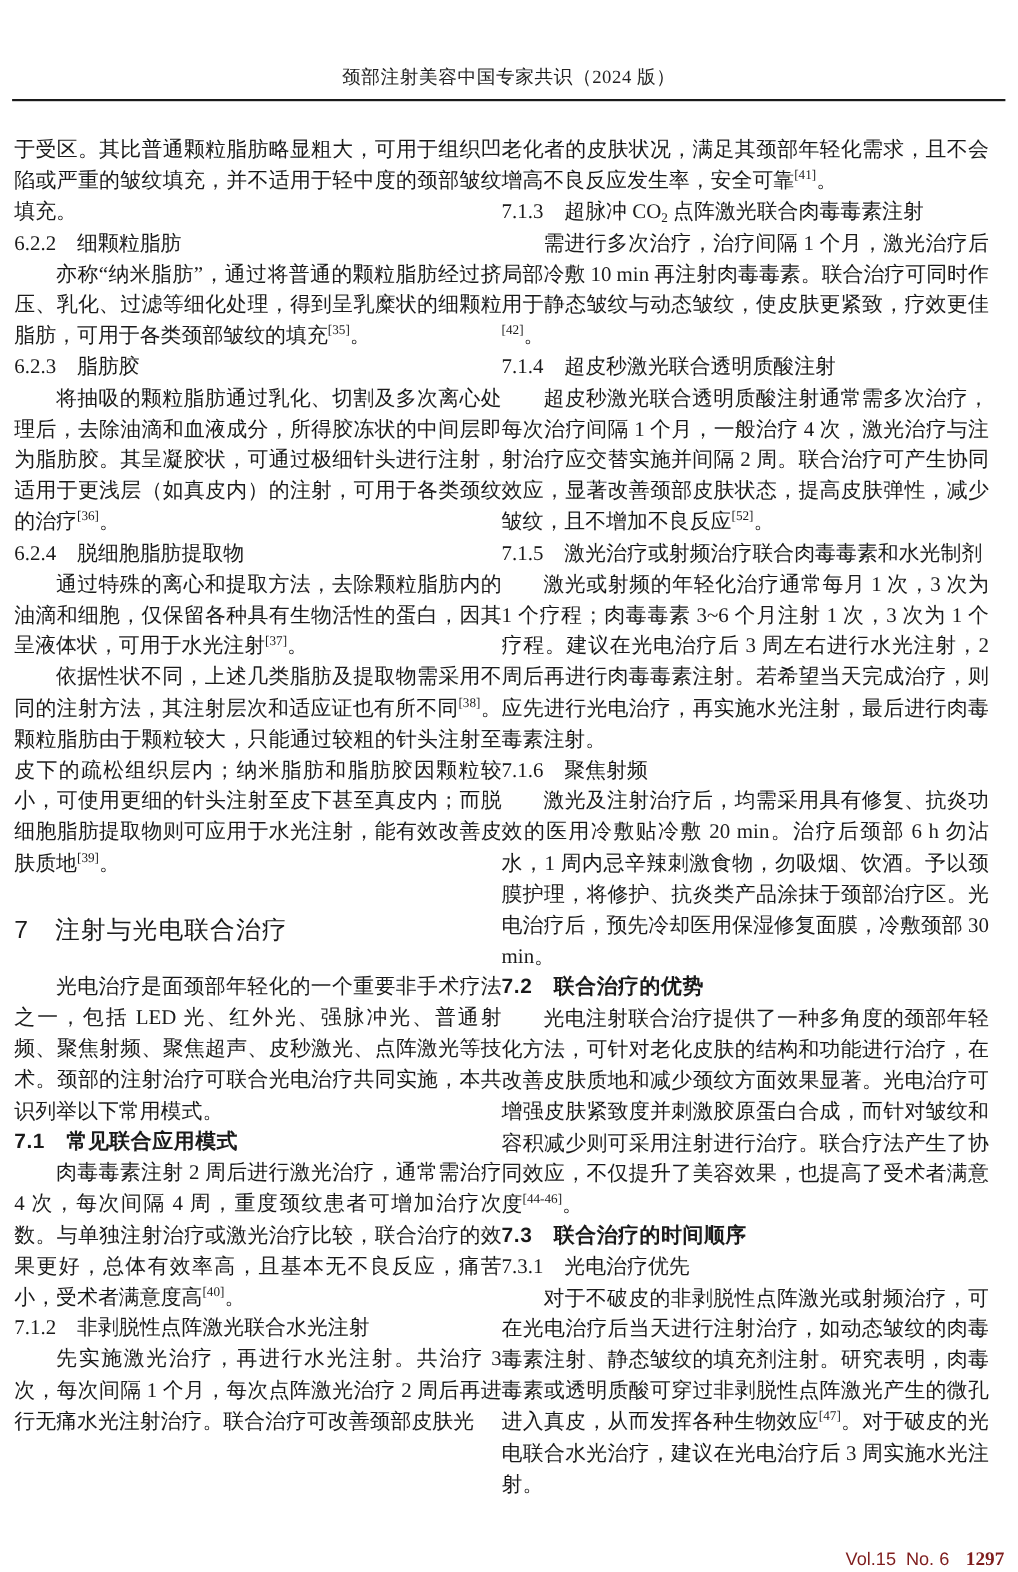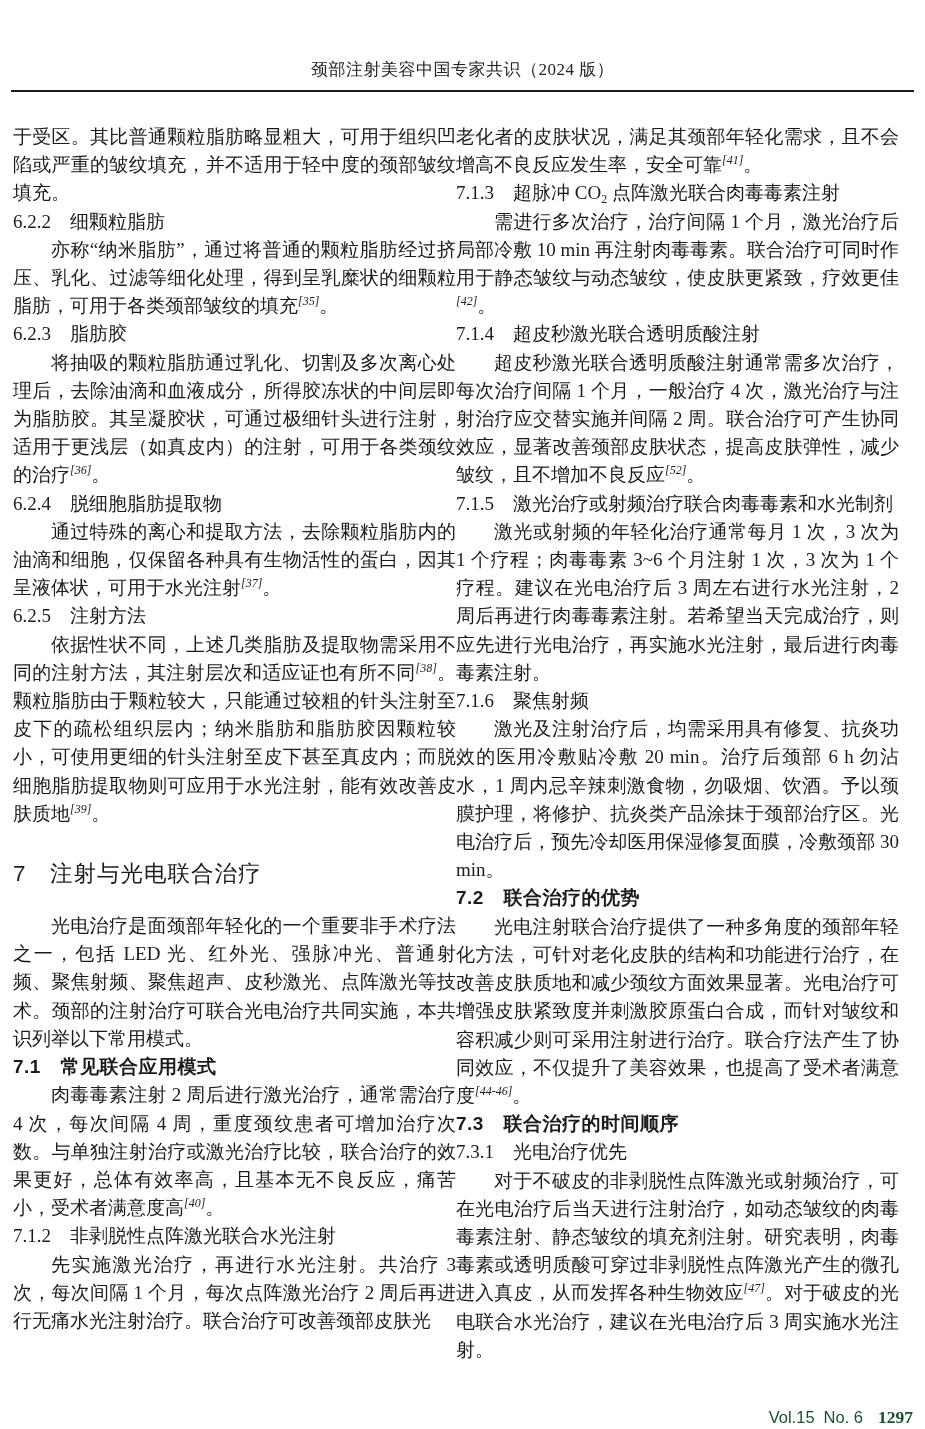--- a/index.html
+++ b/index.html
@@ -60,34 +60,33 @@
     font-size: 22.5px;
     line-height: 30px;
     letter-spacing: 1px;
     margin: 31px 0 23px 0;
   }
   sup.ref {
     font-size: 12px;
     line-height: 0;
     vertical-align: 7px;
     letter-spacing: 0;
-    font-style: italic;
   }
   sub.chem {
     font-size: 12px;
     line-height: 0;
     vertical-align: -4px;
   }
   .footer {
     position: absolute;
     right: 12px;
     bottom: 17px;
     font-family: "Liberation Sans", "DejaVu Sans", sans-serif;
     font-size: 16.5px;
-    color: #14532d;
+    color: #7f1d1d;
     white-space: nowrap;
   }
   .footer .issue { margin-left: 9px; }
   .footer .page-no {
     margin-left: 15px;
     font-family: "Liberation Serif", "DejaVu Serif", serif;
     font-weight: bold;
     font-size: 17.5px;
   }
 </style>
@@ -103,21 +102,20 @@
 
   <div class="content">
     <div class="col">
         <div class="blk b-p no-indent">于受区。其比普通颗粒脂肪略显粗大，可用于组织凹陷或严重的皱纹填充，并不适用于轻中度的颈部皱纹填充。</div>
         <div class="blk b-h3">6.2.2　细颗粒脂肪</div>
         <div class="blk b-p">亦称“纳米脂肪”，通过将普通的颗粒脂肪经过挤压、乳化、过滤等细化处理，得到呈乳糜状的细颗粒脂肪，可用于各类颈部皱纹的填充<sup class="ref">[35]</sup>。</div>
         <div class="blk b-h3">6.2.3　脂肪胶</div>
         <div class="blk b-p">将抽吸的颗粒脂肪通过乳化、切割及多次离心处理后，去除油滴和血液成分，所得胶冻状的中间层即为脂肪胶。其呈凝胶状，可通过极细针头进行注射，适用于更浅层（如真皮内）的注射，可用于各类颈纹的治疗<sup class="ref">[36]</sup>。</div>
         <div class="blk b-h3">6.2.4　脱细胞脂肪提取物</div>
         <div class="blk b-p">通过特殊的离心和提取方法，去除颗粒脂肪内的油滴和细胞，仅保留各种具有生物活性的蛋白，因其呈液体状，可用于水光注射<sup class="ref">[37]</sup>。</div>
-        <div class="blk b-h3">6.2.5　注射方法</div>
         <div class="blk b-p">依据性状不同，上述几类脂肪及提取物需采用不同的注射方法，其注射层次和适应证也有所不同<sup class="ref">[38]</sup>。颗粒脂肪由于颗粒较大，只能通过较粗的针头注射至皮下的疏松组织层内；纳米脂肪和脂肪胶因颗粒较小，可使用更细的针头注射至皮下甚至真皮内；而脱细胞脂肪提取物则可应用于水光注射，能有效改善皮肤质地<sup class="ref">[39]</sup>。</div>
         <div class="blk b-h1">7　注射与光电联合治疗</div>
         <div class="blk b-p">光电治疗是面颈部年轻化的一个重要非手术疗法之一，包括 LED 光、红外光、强脉冲光、普通射频、聚焦射频、聚焦超声、皮秒激光、点阵激光等技术。颈部的注射治疗可联合光电治疗共同实施，本共识列举以下常用模式。</div>
         <div class="blk b-h2">7.1　常见联合应用模式</div>
         <div class="blk b-p">肉毒毒素注射 2 周后进行激光治疗，通常需治疗 4 次，每次间隔 4 周，重度颈纹患者可增加治疗次数。与单独注射治疗或激光治疗比较，联合治疗的效果更好，总体有效率高，且基本无不良反应，痛苦小，受术者满意度高<sup class="ref">[40]</sup>。</div>
         <div class="blk b-h3">7.1.2　非剥脱性点阵激光联合水光注射</div>
         <div class="blk b-p">先实施激光治疗，再进行水光注射。共治疗 3 次，每次间隔 1 个月，每次点阵激光治疗 2 周后再进行无痛水光注射治疗。联合治疗可改善颈部皮肤光</div>
       </div>
     <div class="col">
         <div class="blk b-p no-indent">老化者的皮肤状况，满足其颈部年轻化需求，且不会增高不良反应发生率，安全可靠<sup class="ref">[41]</sup>。</div>

